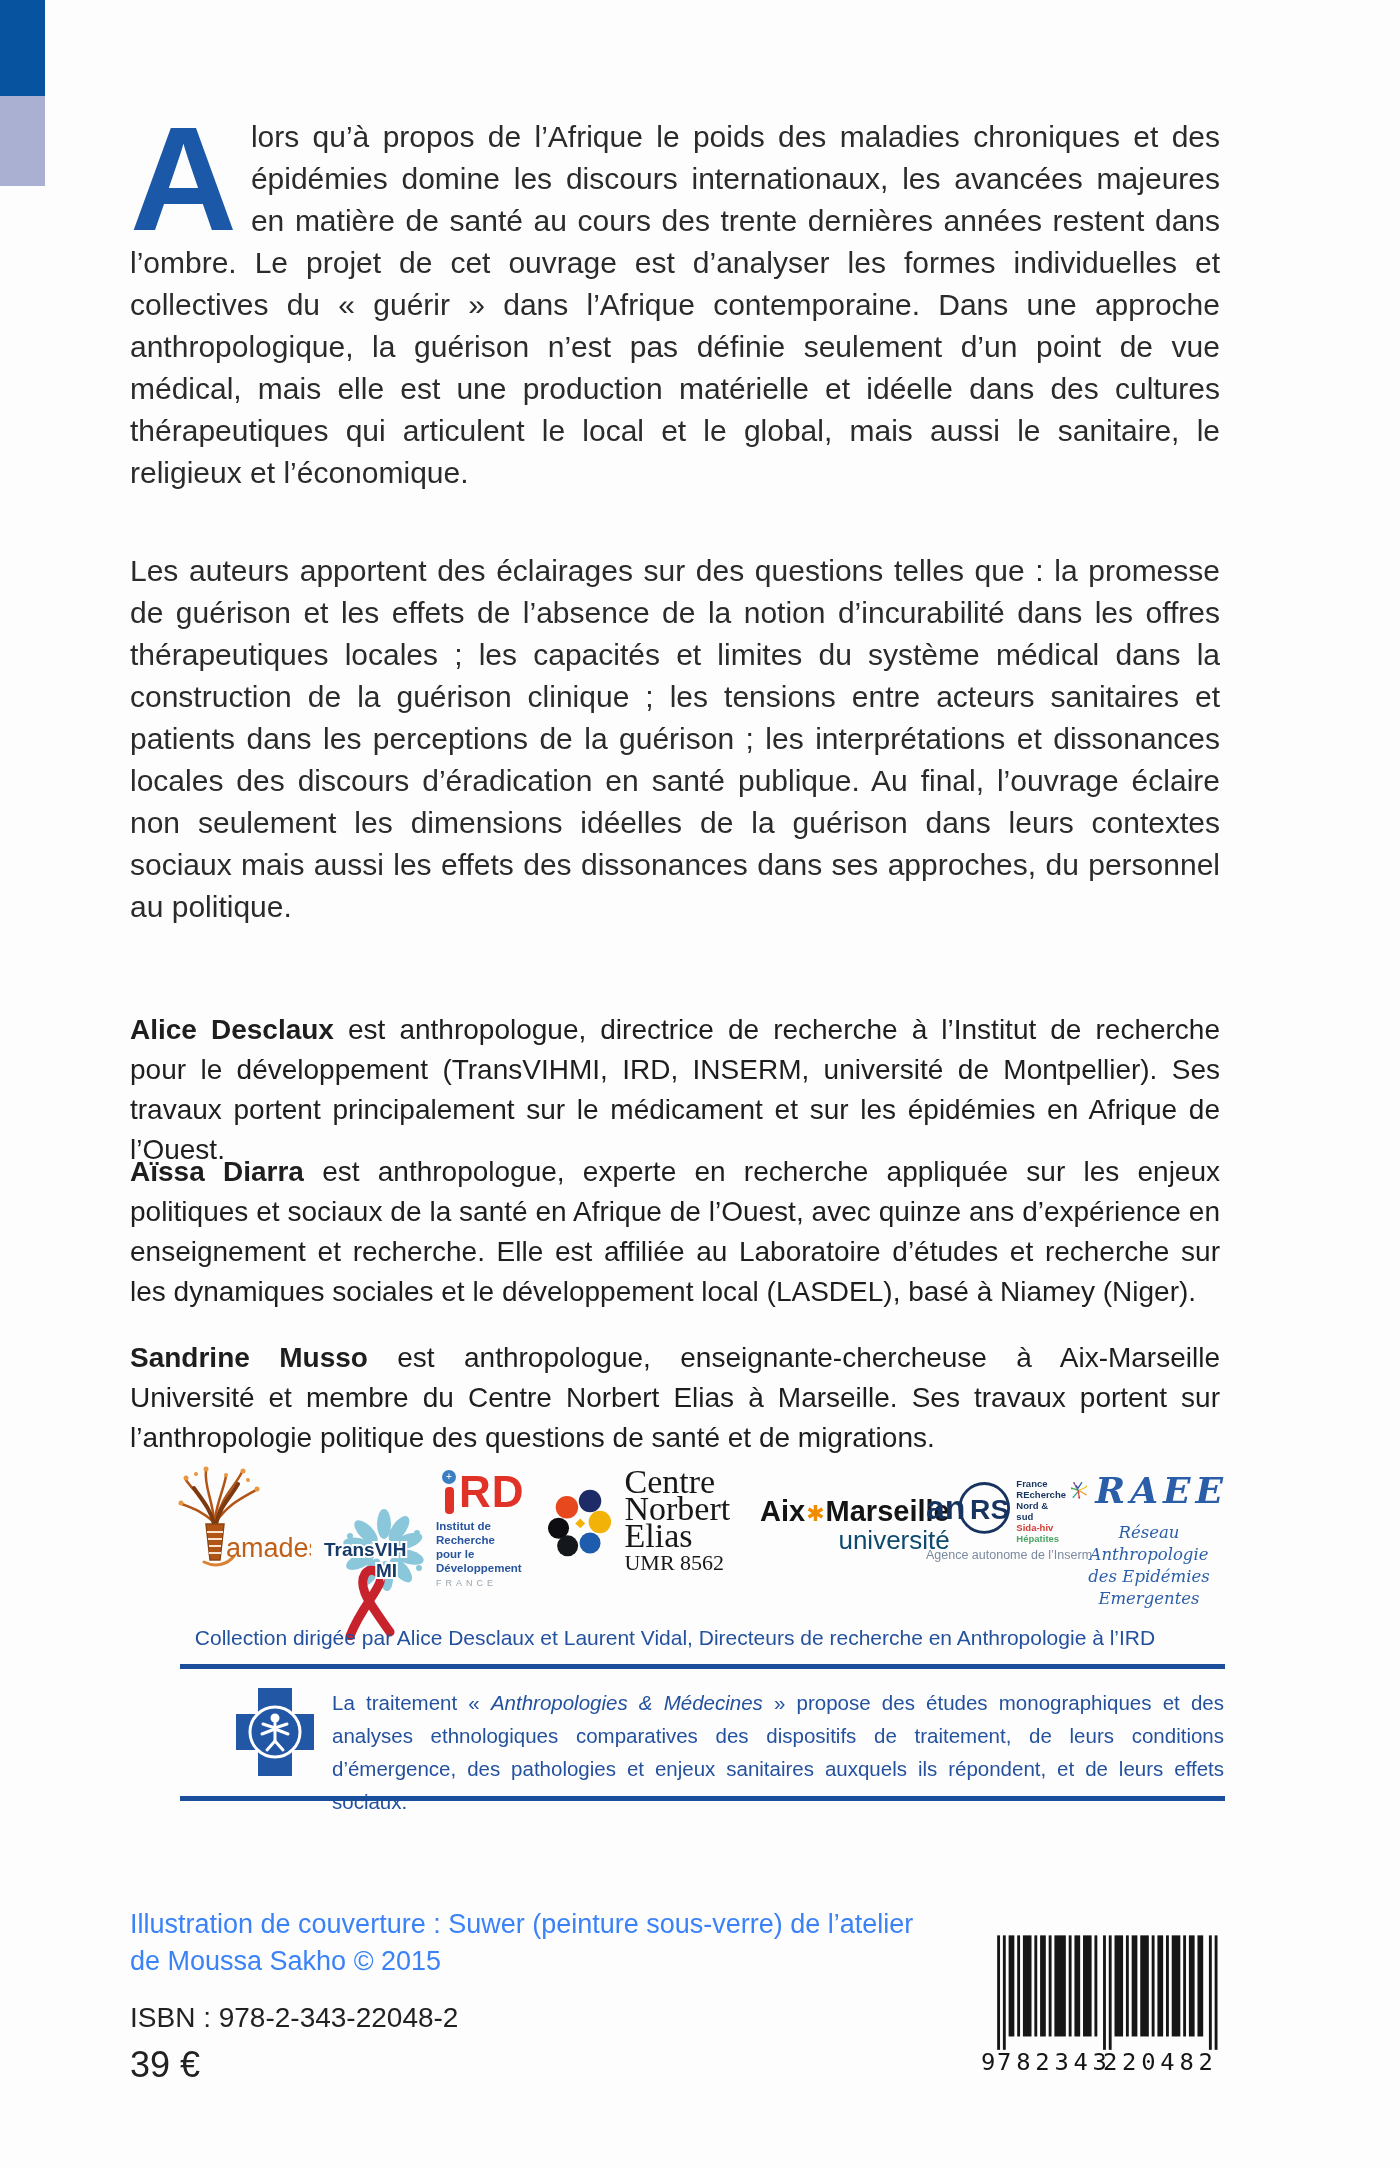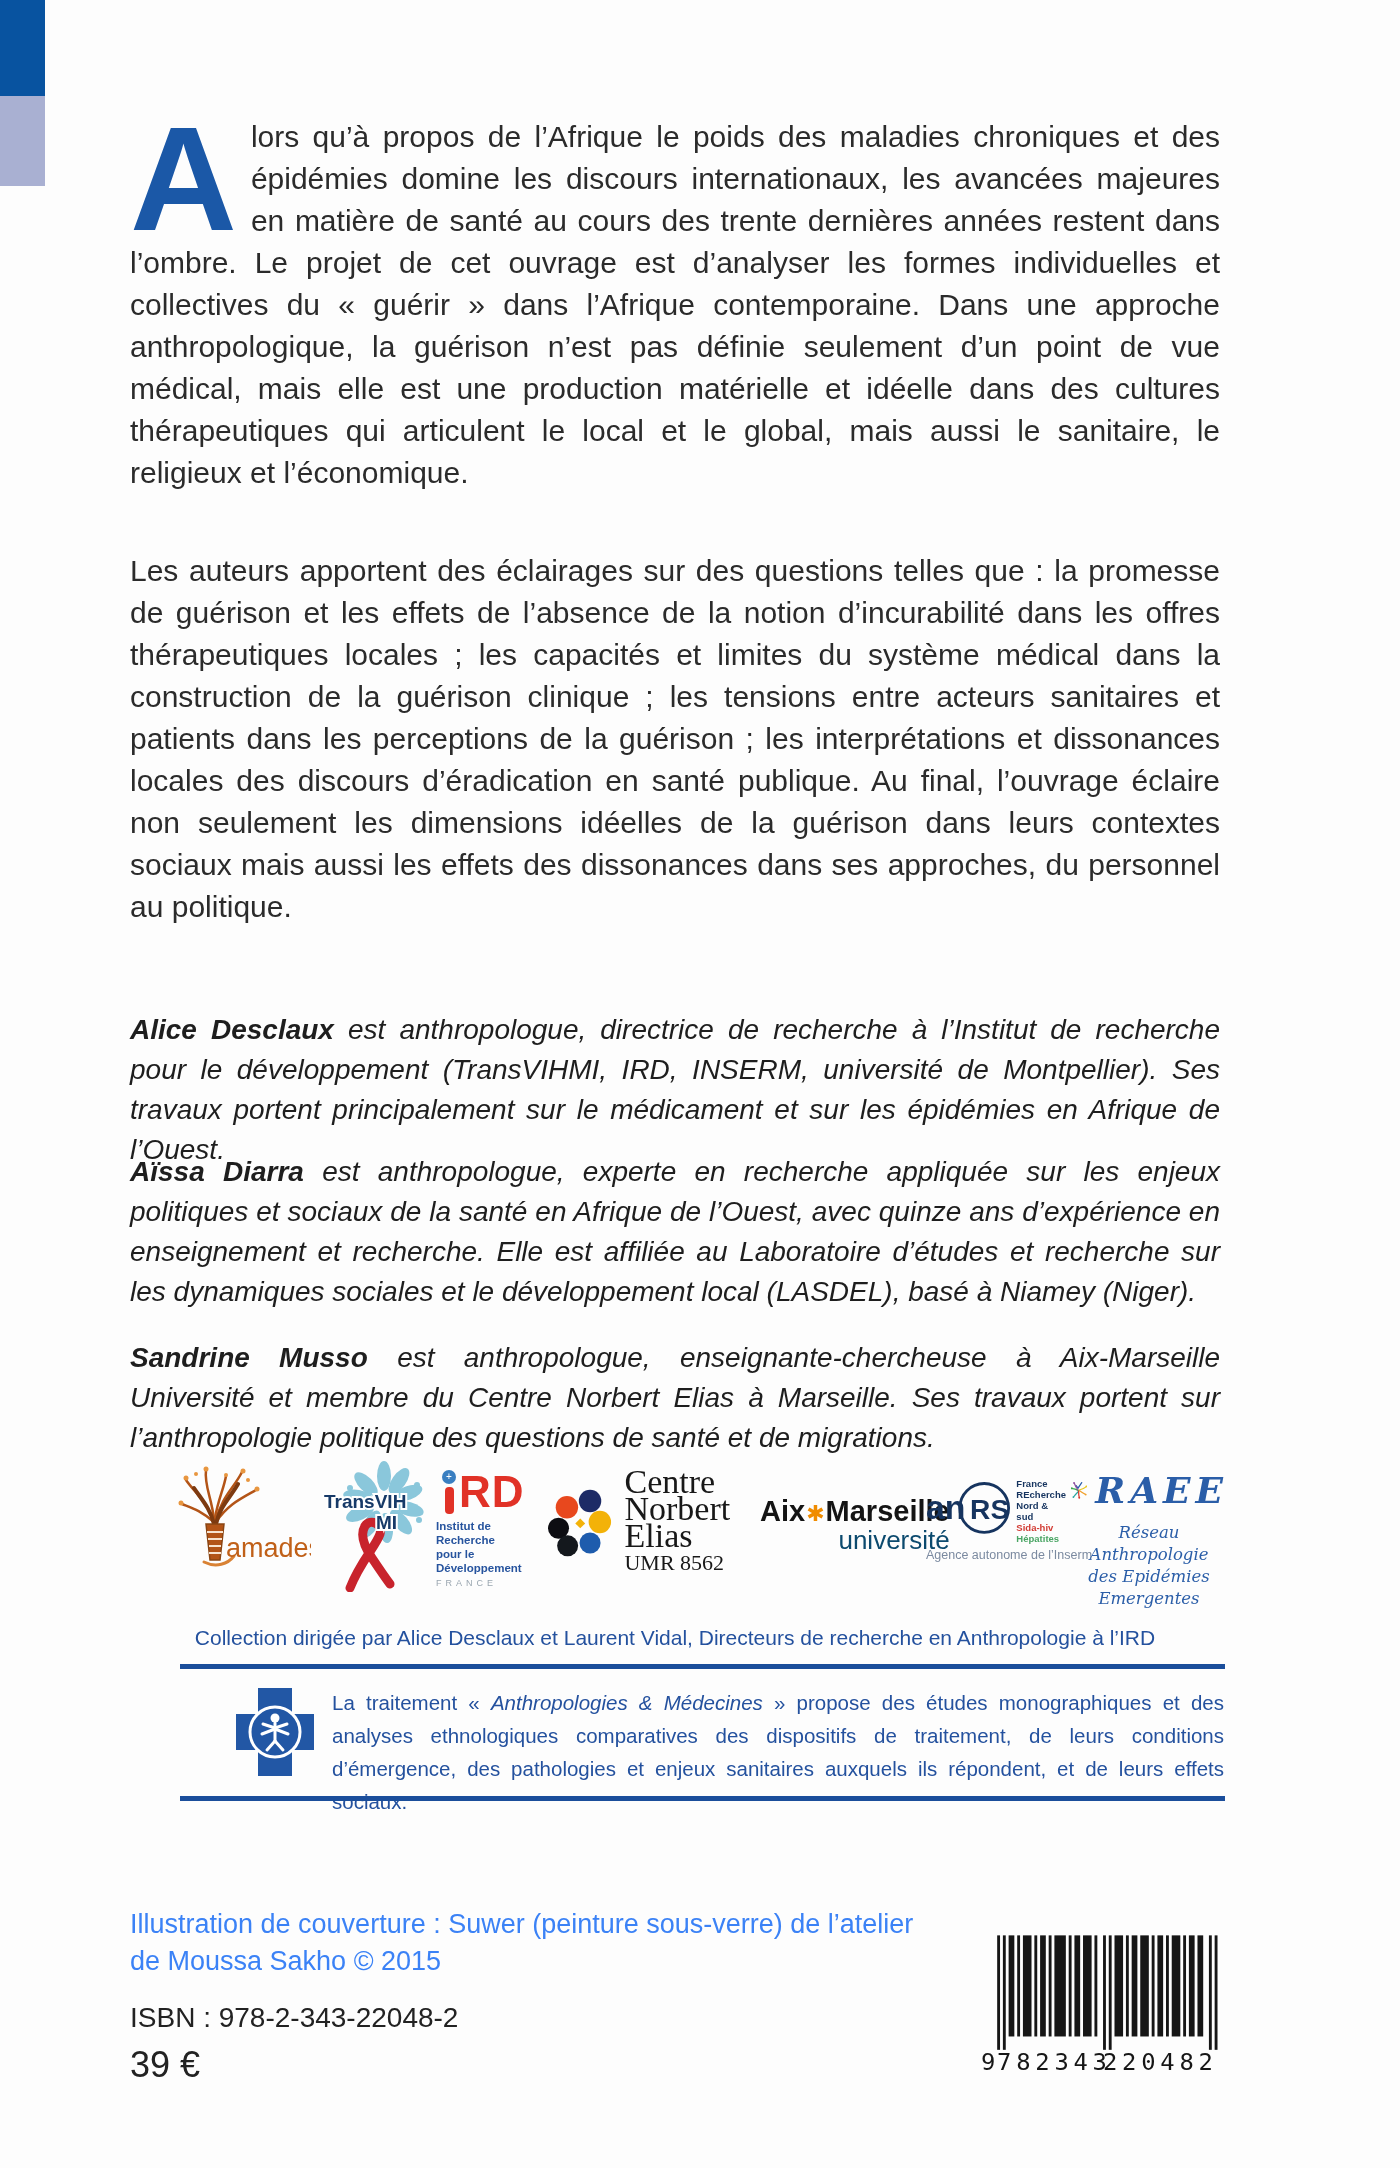--- a/index.html
+++ b/index.html
@@ -12,29 +12,29 @@
 
   
   .para{position:absolute;left:130px;width:1090px;font-size:30px;line-height:42px;
         text-align:justify;color:#2b2b2b;}
   .para1{top:86px;}
   .para2{top:520px;}
   .dropcap{float:left;font-size:148px;line-height:126px;font-weight:700;color:#1b58a7;
            padding-right:14px;font-family:"Liberation Sans",sans-serif;}
 
   
-  .bio{position:absolute;left:130px;width:1090px;font-style:italic;font-size:28px;
+  .bio{position:absolute;left:130px;width:1090px;font-size:28px;
        line-height:40px;text-align:justify;color:#1e1e1e;}
   .bio .bio-name{font-weight:700;}
   .bio1{top:982px;} .bio2{top:1124px;} .bio3{top:1310px;}
 
   
   .logo{position:absolute;}
   .logo-amades{left:176px;top:1460px;width:135px;height:112px;}
-  .logo-transvih{left:320px;top:1450px;width:112px;height:142px;}
+  .logo-transvih{left:320px;top:1498px;width:112px;height:142px;}
   .logo-ird{left:436px;top:1466px;width:110px;height:118px;}
   .ird-mark{display:flex;align-items:flex-end;height:48px;margin-left:6px;}
   .ird-i{display:inline-flex;flex-direction:column;align-items:center;margin-right:3px;}
   .ird-idot{width:14px;height:14px;border-radius:50%;background:#3a7fc1;color:#fff;
             font-size:10px;line-height:14px;text-align:center;margin-bottom:3px;}
   .ird-idot::after{content:"+";}
   .ird-stem{width:9px;height:27px;background:#e13227;border-radius:4px;}
   .ird-rd{font-weight:700;font-size:44px;line-height:44px;color:#e13227;letter-spacing:1px;}
   .ird-l1,.ird-l2{font-size:11.5px;font-weight:700;color:#27549e;line-height:14px;}
   .ird-l1{margin-top:5px;}

